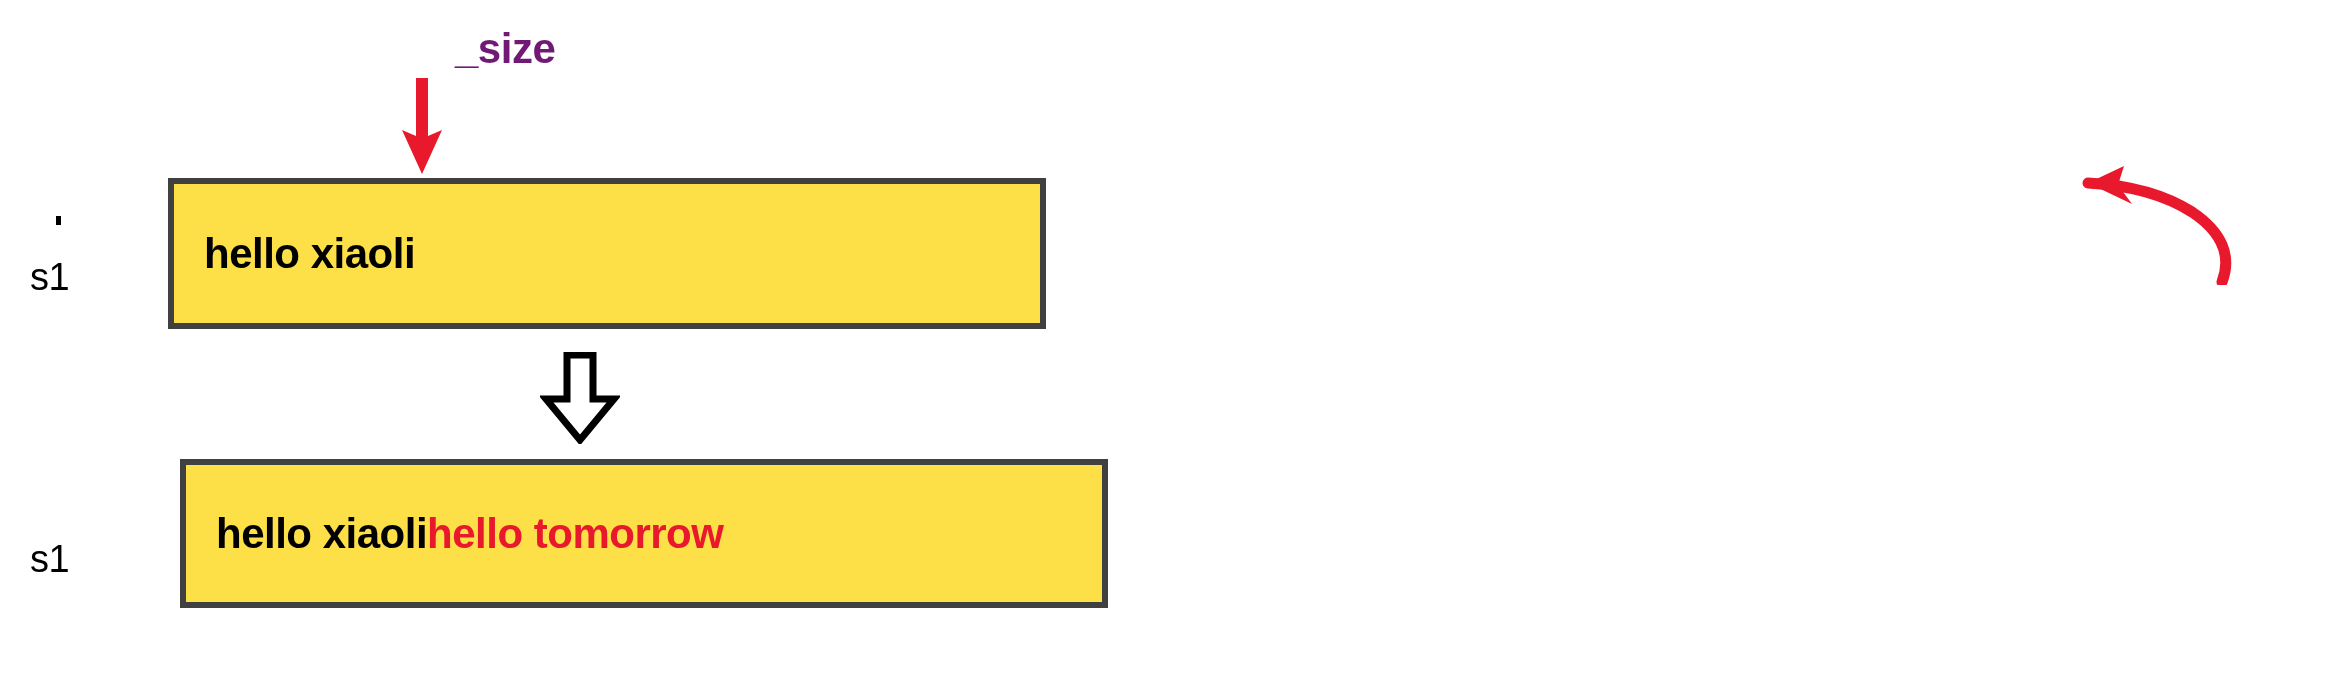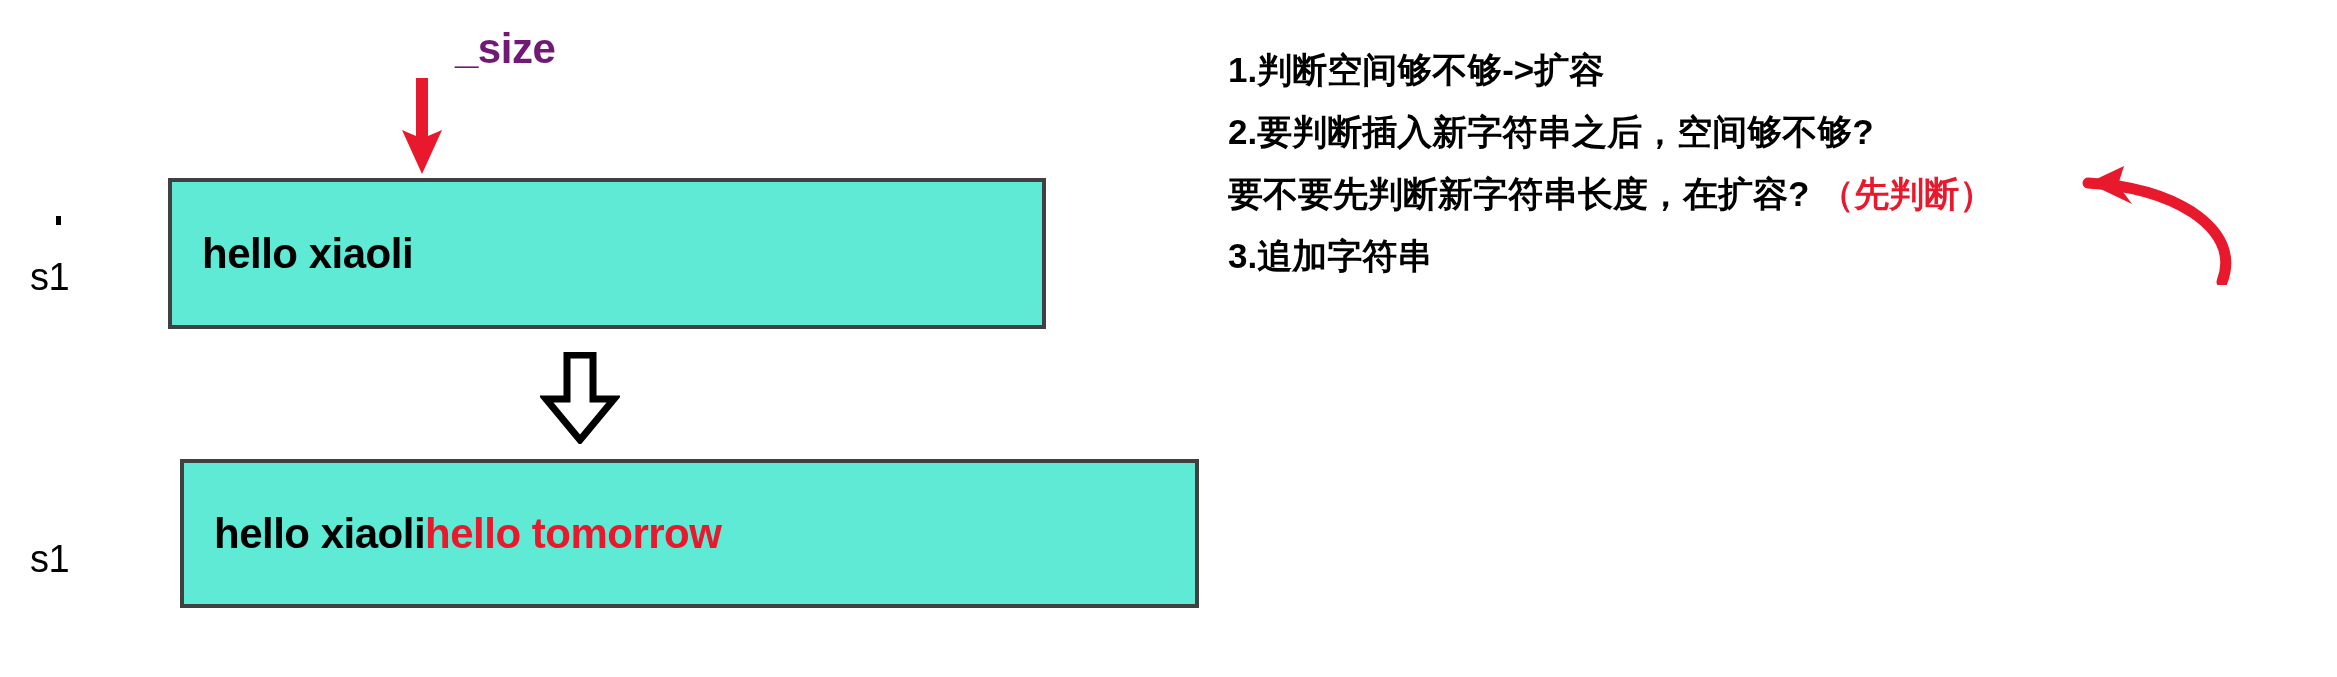--- a/index.html
+++ b/index.html
@@ -15,26 +15,26 @@
     width: 2337px;
     height: 677px;
     background: #ffffff;
     overflow: hidden;
   }
   .abs { position: absolute; }
 
   
   .buffer-box {
     position: absolute;
-    border: 4px solid #404040;
-    background: #5eead4;
+    border: 6px solid #404040;
+    background: #fde047;
     box-sizing: border-box;
   }
   #box-top    { left: 168px; top: 178px; width: 878px; height: 151px; }
-  #box-bottom { left: 180px; top: 459px; width: 1019px; height: 149px; }
+  #box-bottom { left: 180px; top: 459px; width: 928px; height: 149px; }
 
   .buffer-text {
     position: absolute;
     left: 30px;
     top: 50%;
     transform: translateY(-50%);
     font-size: 42px;
     font-weight: bold;
     color: #000000;
     letter-spacing: -0.5px;
@@ -139,33 +139,19 @@
   </svg>
 
   <div class="var-label" id="s1-bottom">s1</div>
 
   <div class="buffer-box" id="box-bottom">
     <div class="buffer-text">
       <span>hello xiaoli</span><span class="seg-new">hello tomorrow</span>
     </div>
   </div>
 
-  <div id="notes">
-    <div class="note-line">
-      <span>1.判断空间够不够-&gt;扩容</span><span class="note-em"></span>
-    </div>
-    <div class="note-line">
-      <span>2.要判断插入新字符串之后，空间够不够?</span><span class="note-em"></span>
-    </div>
-    <div class="note-line">
-      <span>要不要先判断新字符串长度，在扩容?</span>&nbsp;<span class="note-em">（先判断）</span>
-    </div>
-    <div class="note-line">
-      <span>3.追加字符串</span><span class="note-em"></span>
-    </div>
-  </div>
 
   <svg id="note-arrow" viewBox="0 0 215 125" xmlns="http://www.w3.org/2000/svg">
     <path d="M150 122 C 160 96, 150 72, 120 52 C 90 33, 55 25, 16 23" fill="none" stroke="#e8192c" stroke-width="11" stroke-linecap="round"></path>
     <path d="M16 23 L52 6 L46 25 L60 44 Z" fill="#e8192c"></path>
   </svg>
 
 </div>
 
 </body></html>

